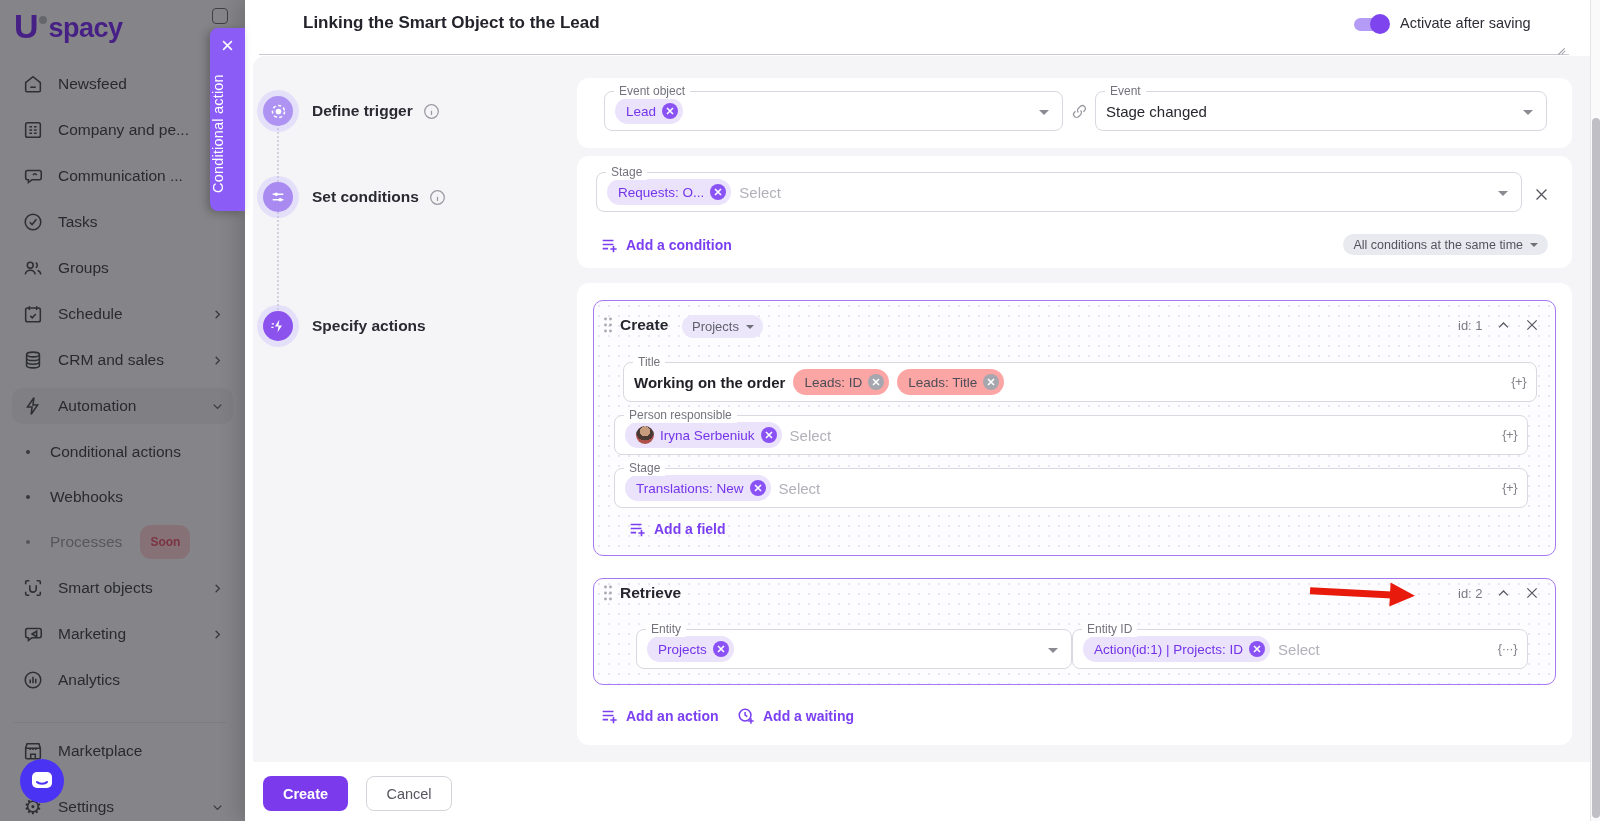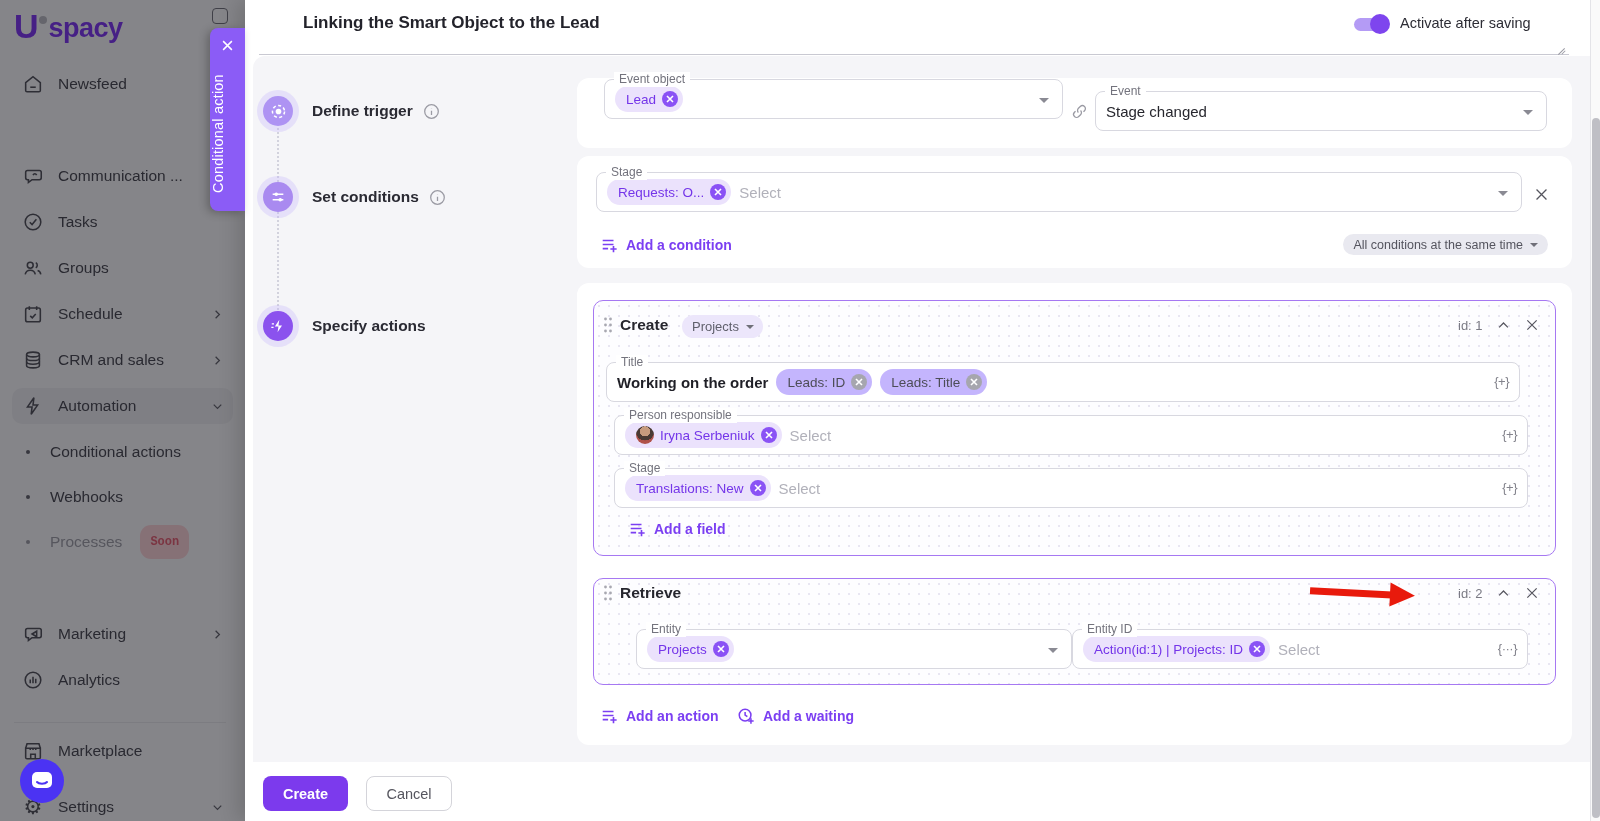--- a/index.html
+++ b/index.html
@@ -14,21 +14,21 @@
   .logo-text { font-size:27px; font-weight:700; color:#7a2ff2; line-height:40px; letter-spacing:-0.5px; }
   .collapse-btn { position:absolute; left:212px; top:8px; width:16px; height:16px; border:1.5px solid #6f6f78; border-radius:4px; }
   .side-item { position:absolute; left:12px; width:221px; height:36px; display:flex; align-items:center; gap:14px; color:#41414a; font-size:15.5px; padding:0 8px 0 10px; border-radius:10px; }
   .side-item svg { flex:0 0 auto; }
   .side-item .chev { margin-left:auto; }
   .side-item.selected { background:#ededf1; }
   .sub-item { padding-left:8px; }
   .bullet { width:4px; height:4px; border-radius:50%; background:#5d5d66; margin:0 6px; flex:0 0 auto; }
   .sub-item.disabled { color:#9a9aa3; }
   .sub-item.disabled .bullet { background:#9a9aa3; }
-  .soon { background:#fbd0d5; color:#e4586c; font-size:12px; font-weight:600; padding:10px 10px; border-radius:11px; margin-left:4px;font-family:Liberation Mono, monospace; }
+  .soon { background:#fbd0d5; color:#e4586c; font-size:12px; font-weight:600; padding:10px 10px; border-radius:11px; margin-left:4px; }
   .side-divider { position:absolute; left:14px; width:212px; top:722px; height:1px; background:#e6e6ea; }
   .overlay { position:absolute; left:0; top:0; width:245px; height:821px; background:rgba(17,17,23,0.5); z-index:5; }
 
   .chat-fab { position:absolute; left:20px; top:759px; width:44px; height:44px; border-radius:50%; background:#4b33f3; z-index:7; display:flex; align-items:center; justify-content:center; border:none; }
 
   
   .drawer-tab { position:absolute; left:210px; top:28px; width:35px; height:183px; background:#8b5cf6; border-radius:8px 0 0 8px; z-index:7; box-shadow:-3px 2px 8px rgba(0,0,0,0.25); }
   .tab-close { position:absolute; left:10px; top:10px; }
   .tab-label { position:absolute; left:0; top:36px; width:35px; height:140px; color:#fff; font-size:14.5px; writing-mode:vertical-rl; transform:rotate(180deg); text-align:center; letter-spacing:0.2px; }
 
@@ -58,21 +58,21 @@
   .field { position:absolute; height:40px; border:1px solid #d8d8e0; border-radius:8px; background:#fff; display:flex; align-items:center; padding:0 30px 0 10px; gap:8px; }
   .flabel { position:absolute; top:-8px; left:9px; font-size:12px; color:#73737d; background:#fff; padding:0 5px; line-height:15px; white-space:nowrap; }
   .caret { position:absolute; right:13px; top:18px; width:0; height:0; border-left:5px solid transparent; border-right:5px solid transparent; border-top:5px solid #8a8a93; }
   .placeholder { color:#b1b1ba; font-size:15px; }
   .fvalue { color:#27272e; font-size:15px; }
   .ftext { color:#1f1f26; font-size:15px; font-weight:600; }
   .insert-btn { position:absolute; right:10px; top:11px; color:#83838c; font-size:13px; letter-spacing:-0.5px; }
 
   .chip { display:inline-flex; align-items:center; gap:6px; height:26px; border-radius:13px; padding:0 5px 0 11px; font-size:13.5px; white-space:nowrap; }
   .chip.purple { background:#ebe2fc; color:#7435e9; }
-  .chip.gray { background:#c4b5fd; color:#4d4d57; }
+  .chip.gray { background:#fca5a5; color:#4d4d57; }
   .chip-x { width:16px; height:16px; border-radius:50%; display:inline-flex; align-items:center; justify-content:center; flex:0 0 auto; }
   .chip.purple .chip-x { background:#8a52f5; }
   .chip.gray .chip-x { background:#a6a6ae; }
   .chip-sel { background:#ece6fb; color:#5f5f6b; height:23px; border-radius:12px; display:inline-flex; align-items:center; gap:7px; padding:0 9px 0 10px; font-size:13px; }
   .chip-sel .mini-caret { width:0; height:0; border-left:4px solid transparent; border-right:4px solid transparent; border-top:4px solid #6f6f78; }
   .avatar { width:18px; height:18px; border-radius:50%; background:radial-gradient(circle at 50% 30%, #c79b7d 0 32%, #4a3a33 33% 58%, #b0524a 59%); flex:0 0 auto; }
 
   .link { position:absolute; display:flex; align-items:center; gap:8px; color:#7b3ff2; font-size:14px; font-weight:700; }
   .pill { position:absolute; display:flex; align-items:center; gap:7px; background:#e9e9f0; border-radius:12px; height:21px; padding:0 10px; font-size:12.5px; color:#54545e; }
   .pill .mini-caret { width:0; height:0; border-left:4px solid transparent; border-right:4px solid transparent; border-top:4px solid #6f6f78; }
@@ -107,20 +107,30 @@
     </div>
     <span class="collapse-btn"></span>
 
     <div class="side-item" style="top:66px">
       <svg width="22" height="22" viewBox="0 0 24 24" fill="none" stroke="#4a4a53" stroke-width="1.7">
           <path d="M4 10.5 12 4l8 6.5V19a1.5 1.5 0 0 1-1.5 1.5h-13A1.5 1.5 0 0 1 4 19z"></path>
           <path d="M9 15.5h6"></path>
         </svg>
       <span>Newsfeed</span>
     </div>
+    <div class="side-item" style="top:112px">
+      <svg width="22" height="22" viewBox="0 0 24 24" fill="none" stroke="#4a4a53" stroke-width="1.7">
+          <rect x="4" y="4" width="16" height="16" rx="2"></rect>
+          <path d="M8 8.5h3M13 8.5h3M8 12h3M13 12h3M8 15.5h3M13 15.5h3"></path>
+        </svg>
+      <span>Company and pe...</span>
+      <svg class="chev" width="15" height="15" viewBox="0 0 24 24" fill="none" stroke="#5d5d66" stroke-width="2">
+          <path d="M9 6l6 6-6 6"></path>
+        </svg>
+    </div>
     <div class="side-item" style="top:158px">
       <svg width="22" height="22" viewBox="0 0 24 24" fill="none" stroke="#4a4a53" stroke-width="1.7">
           <path d="M4 6h13a2 2 0 0 1 2 2v6a2 2 0 0 1-2 2h-8l-4 3v-3H4a2 2 0 0 1-2-2V8a2 2 0 0 1 2-2z" transform="translate(2 0)"></path>
           <path d="M10 11c1-2 3-2 4 0" transform="translate(2 0)"></path>
         </svg>
       <span>Communication ...</span>
       <svg class="chev" width="15" height="15" viewBox="0 0 24 24" fill="none" stroke="#5d5d66" stroke-width="2">
           <path d="M9 6l6 6-6 6"></path>
         </svg>
     </div>
@@ -175,20 +185,30 @@
       <span>Conditional actions</span>
     </div>
     <div class="side-item sub-item" style="top:479px">
       <span class="bullet"></span>
       <span>Webhooks</span>
     </div>
     <div class="side-item sub-item disabled" style="top:524px">
       <span class="bullet"></span>
       <span>Processes</span>
       <span class="soon">Soon</span>
+    </div>
+    <div class="side-item" style="top:570px">
+      <svg width="22" height="22" viewBox="0 0 24 24" fill="none" stroke="#4a4a53" stroke-width="1.7">
+          <path d="M8 4H5.5A1.5 1.5 0 0 0 4 5.5V8M16 4h2.5A1.5 1.5 0 0 1 20 5.5V8M8 20H5.5A1.5 1.5 0 0 1 4 18.5V16M16 20h2.5a1.5 1.5 0 0 0 1.5-1.5V16"></path>
+          <path d="M8.5 9v4a3.5 3.5 0 0 0 7 0V9"></path>
+        </svg>
+      <span>Smart objects</span>
+      <svg class="chev" width="15" height="15" viewBox="0 0 24 24" fill="none" stroke="#5d5d66" stroke-width="2">
+          <path d="M9 6l6 6-6 6"></path>
+        </svg>
     </div>
     <div class="side-item" style="top:616px">
       <svg width="22" height="22" viewBox="0 0 24 24" fill="none" stroke="#4a4a53" stroke-width="1.7">
           <path d="M4 6h13a2 2 0 0 1 2 2v6a2 2 0 0 1-2 2h-8l-4 3v-3H4a2 2 0 0 1-2-2V8a2 2 0 0 1 2-2z" transform="translate(2 0)"></path>
           <path d="M9 12l5-3v6l-5-3z" transform="translate(2 0)"></path>
         </svg>
       <span>Marketing</span>
       <svg class="chev" width="15" height="15" viewBox="0 0 24 24" fill="none" stroke="#5d5d66" stroke-width="2">
           <path d="M9 6l6 6-6 6"></path>
         </svg>
@@ -281,21 +301,21 @@
       <svg width="16" height="16" viewBox="0 0 18 18" fill="none" stroke="#fff" stroke-width="1.4">
           <path d="M10.5 2 5.5 9.5h4l-1 6.5 5-7.5h-4l1-6.5z" fill="#fff" stroke="none"></path>
           <path d="M2 6.5h2.5M1.5 10.5h2.5"></path>
         </svg>
     </div>
     <div class="step-label" style="left:67px;top:317px">
       <span>Specify actions</span>
     </div>
 
     <div class="card" style="top:78px;height:70px"></div>
-    <div class="field" style="left:359px;top:79px;width:459px">
+    <div class="field" style="left:359px;top:91px;width:459px">
       <span class="flabel">Event object</span>
       <span class="chip purple">
         <span>Lead</span>
         <span class="chip-x">
             <svg width="8" height="8" viewBox="0 0 8 8">
               <path d="M1 1l6 6M7 1L1 7" stroke="#fff" stroke-width="1.6"></path>
             </svg>
           </span>
       </span>
       <span class="caret"></span>
@@ -356,21 +376,21 @@
     </span>
     <div class="card-head-right" style="left:1213px;top:317px;gap:13px">
       <span class="id-label">id: 1</span>
       <svg width="15" height="15" viewBox="0 0 24 24" fill="none" stroke="#55555e" stroke-width="2">
           <path d="M5 15l7-7 7 7"></path>
         </svg>
       <svg width="16" height="16" viewBox="0 0 24 24" fill="none" stroke="#55555e" stroke-width="1.8">
           <path d="M5 5l14 14M19 5L5 19"></path>
         </svg>
     </div>
-    <div class="field" style="left:361px;top:362px;width:914px;background:#fff">
+    <div class="field" style="left:378px;top:362px;width:914px;background:#fff">
       <span class="flabel">Title</span>
       <span class="ftext">Working on the order</span>
       <span class="chip gray">
         <span>Leads: ID</span>
         <span class="chip-x">
             <svg width="8" height="8" viewBox="0 0 8 8">
               <path d="M1 1l6 6M7 1L1 7" stroke="#fff" stroke-width="1.6"></path>
             </svg>
           </span>
       </span>

